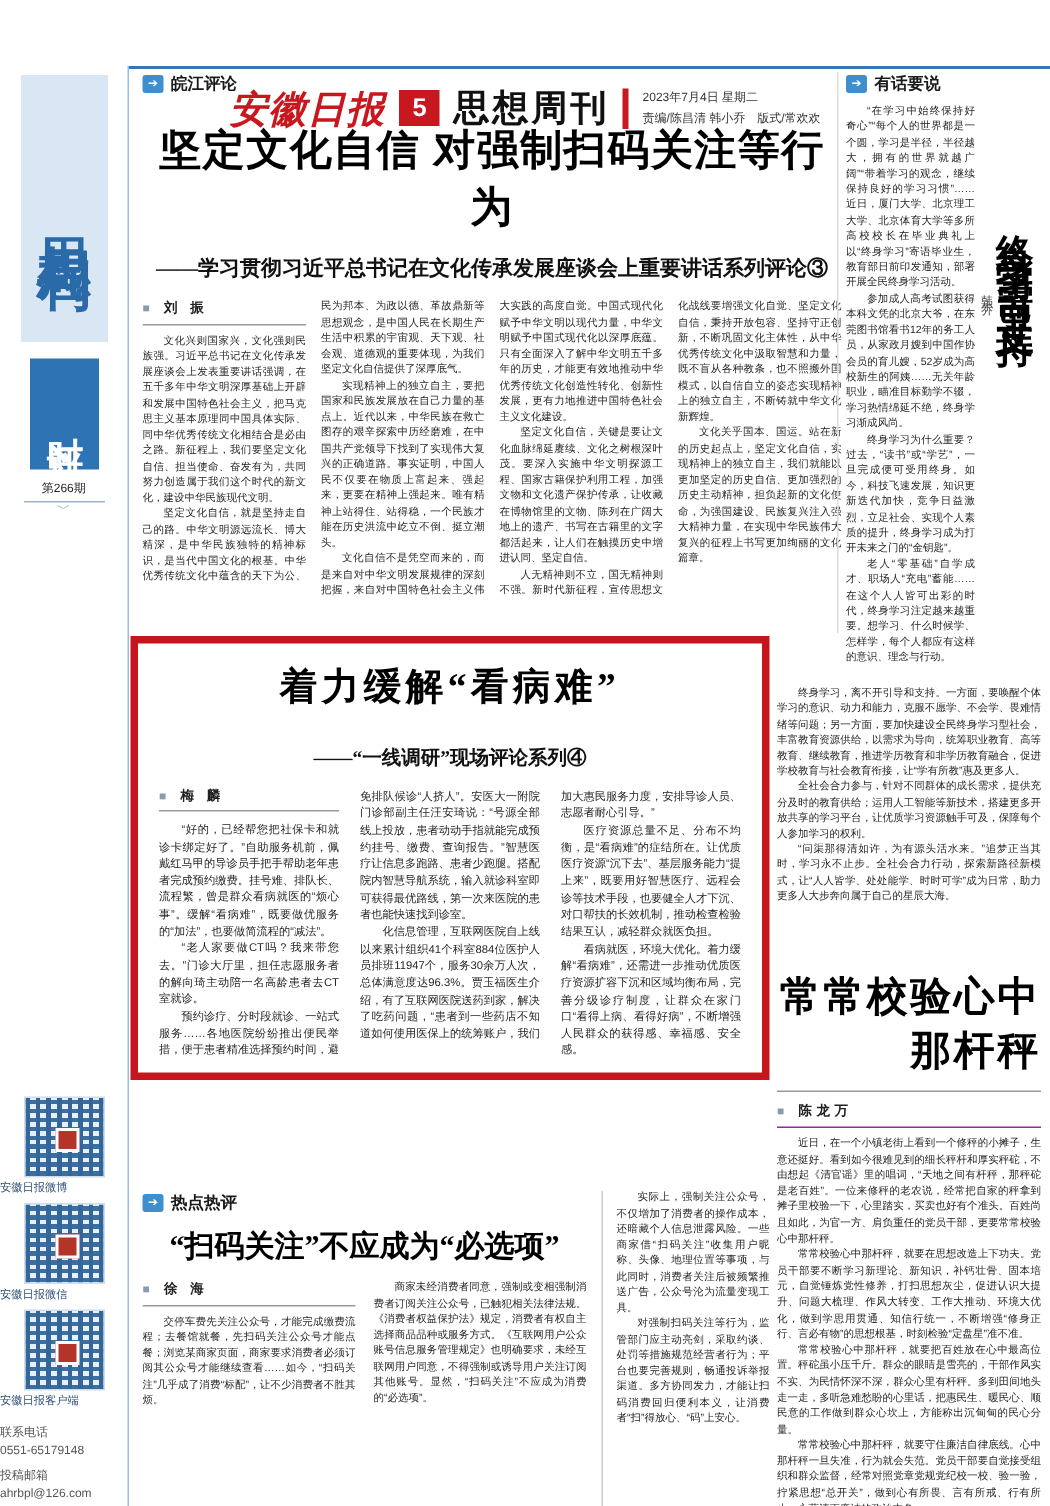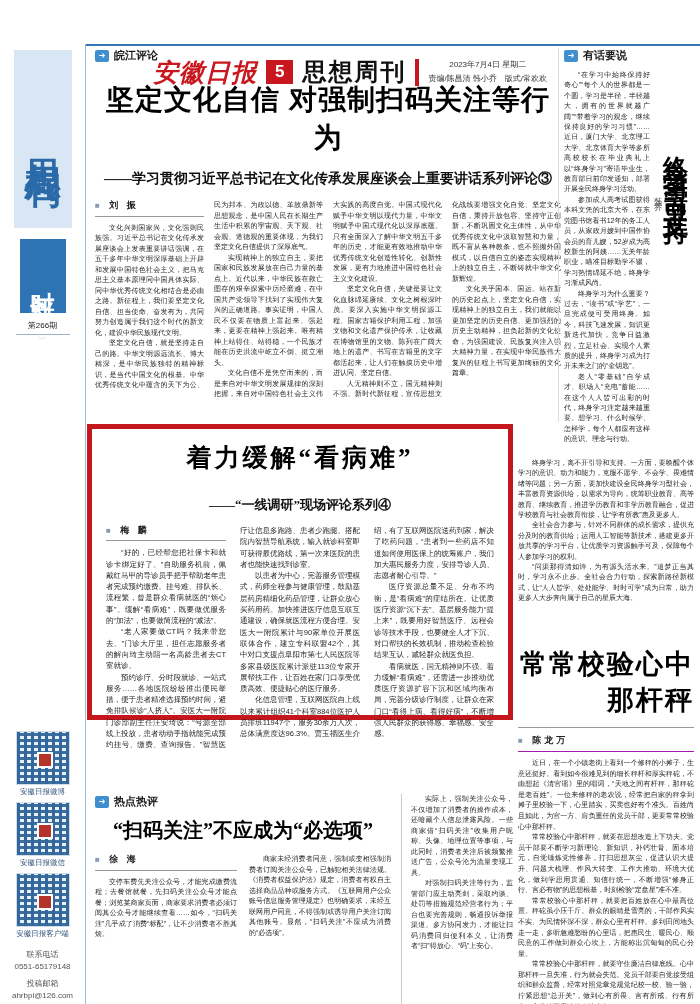--- a/index.html
+++ b/index.html
@@ -10,38 +10,38 @@
   
   .header { position:absolute; top:6px; left:0; width:700px; height:36px;
             display:flex; align-items:center; justify-content:center; gap:9px;margin-top:48px; }
   .brand { color:#c8171e; font-family:"Liberation Serif","DejaVu Serif",serif;
            font-weight:bold; font-style:italic; font-size:25px; letter-spacing:1px; }
   .pagenum { background:#c8171e; color:#fff; font-weight:bold; font-size:17px;
              padding:2px 9px; }
   .section-name { font-family:"Liberation Serif","DejaVu Serif",serif; font-weight:bold;
                   font-size:24px; color:#111; letter-spacing:2px; }
   .red-bar { width:4px; height:27px; background:#c8171e; }
-  .head-info { font-size:8px; color:#333; line-height:1.7;text-align:center; }
+  .head-info { font-size:8px; color:#333; line-height:1.7; }
   .header-rule { position:absolute; top:44px; left:86px; width:614px; height:2px; background:#3577b5; }
   .sidebar-rule { position:absolute; left:85px; top:44px; height:960px; width:1px; background:#9dbcd9; }
 
   
   .sidebar { position:absolute; left:0; top:44px; width:85px; height:960px; }
   .masthead { margin:6px auto 0; width:58px; height:178px; background:#d9e7f5;
               display:flex; align-items:center; justify-content:center; }
   .masthead-text { writing-mode:vertical-rl; font-family:"Liberation Serif","DejaVu Serif",serif;
                    font-weight:bold; font-size:36px; color:#2a6aa8; letter-spacing:5px; }
   .category { margin:11px auto 0; width:46px; height:74px; background:#2e74b4;
               display:flex; align-items:center; justify-content:center; }
   .category-text { writing-mode:vertical-rl; font-family:"Liberation Serif","DejaVu Serif",serif;
                    font-weight:bold; font-size:24px; color:#fff; letter-spacing:4px; }
   .issue { text-align:center; font-size:8px; color:#222; margin-top:7px; }
   .issue-line { width:54px; margin:3px auto 0; border-top:1px solid #9ab4cc; }
   .chevron { text-align:center; color:#9ab4cc; font-size:9px; line-height:8px; }
-  .qr-wrap { position:absolute; top:682px; left:0; width:85px; text-align:center; }
+  .qr-wrap { position:absolute; top:682px; left:0; width:85px; text-align:left; }
   .qr { position:relative; width:52px; height:52px; margin:6px auto 3px;
         background-color:#dce8f2;
         background-image:
           repeating-linear-gradient(0deg, rgba(51,103,155,.95) 0 3px, transparent 3px 6px),
           repeating-linear-gradient(90deg, #33679b 0 3px, #e8f0f7 3px 7px);
         outline:1px solid #cfdde9; }
   .qr::after { content:""; position:absolute; left:20px; top:20px; width:12px; height:12px;
                background:#b5342a; border:2px solid #fff; }
   .qr-label { font-size:7.5px; color:#2c4e75; }
   .contact { margin-top:10px; font-size:8px; color:#555; line-height:1.5; }
@@ -204,24 +204,23 @@
     <h2>着力缓解“看病难”</h2>
     <div class="subtitle">——“一线调研”现场评论系列④</div>
     <div class="body-text">
       <div class="author-row">
         <span class="sq">■</span>
         <span>梅 麟</span>
       </div>
     <p>“好的，已经帮您把社保卡和就诊卡绑定好了。”自助服务机前，佩戴红马甲的导诊员手把手帮助老年患者完成预约缴费。挂号难、排队长、流程繁，曾是群众看病就医的“烦心事”。缓解“看病难”，既要做优服务的“加法”，也要做简流程的“减法”。</p>
         <p>“老人家要做CT吗？我来带您去。”门诊大厅里，担任志愿服务者的解向琦主动陪一名高龄患者去CT室就诊。</p>
         <p>预约诊疗、分时段就诊、一站式服务……各地医院纷纷推出便民举措，便于患者精准选择预约时间，避免排队候诊“人挤人”。安医大一附院门诊部副主任汪安琦说：“号源全部线上投放，患者动动手指就能完成预约挂号、缴费、查询报告。”智慧医疗让信息多跑路、患者少跑腿。搭配院内智慧导航系统，输入就诊科室即可获得最优路线，第一次来医院的患者也能快速找到诊室。</p>
-        <p>以患者为中心，完善服务管理模式，药师全程参与健康管理，鼓励基层药房精细化药品管理，让群众放心买药用药。加快推进医疗信息互联互通建设，确保就医流程方便合理。安医大一附院累计与90家单位开展医联体合作，建立专科联盟42个，其中对口支援点阜阳市第七人民医院等多家县级医院累计派驻113位专家开展帮扶工作，让百姓在家门口享受优质高效、便捷贴心的医疗服务。</p>
         <p>化信息管理，互联网医院自上线以来累计组织41个科室884位医护人员排班11947个，服务30余万人次，总体满意度达96.3%。贾玉福医生介绍，有了互联网医院送药到家，解决了吃药问题，“患者到一些药店不知道如何使用医保上的统筹账户，我们加大惠民服务力度，安排导诊人员、志愿者耐心引导。”</p>
         <p>医疗资源总量不足、分布不均衡，是“看病难”的症结所在。让优质医疗资源“沉下去”、基层服务能力“提上来”，既要用好智慧医疗、远程会诊等技术手段，也要健全人才下沉、对口帮扶的长效机制，推动检查检验结果互认，减轻群众就医负担。</p>
-        <p>看病就医，国无精神则不强。着力缓解“看病难”，还需进一步推动优质医疗资源扩容下沉和区域均衡布局，完善分级诊疗制度，让群众在家门口“看得上病、看得好病”，不断增强人民群众的获得感、幸福感、安全感。</p>
+        <p>看病就医，环境大优化。着力缓解“看病难”，还需进一步推动优质医疗资源扩容下沉和区域均衡布局，完善分级诊疗制度，让群众在家门口“看得上病、看得好病”，不断增强人民群众的获得感、幸福感、安全感。</p>
       </div>
   </div>
 
   <div class="hot">
     <div class="hot-main">
       <div class="sec-label">
         <span class="arrow-icon">➔</span>
         <span>热点热评</span>
       </div>
       <h2>“扫码关注”不应成为“必选项”</h2>

